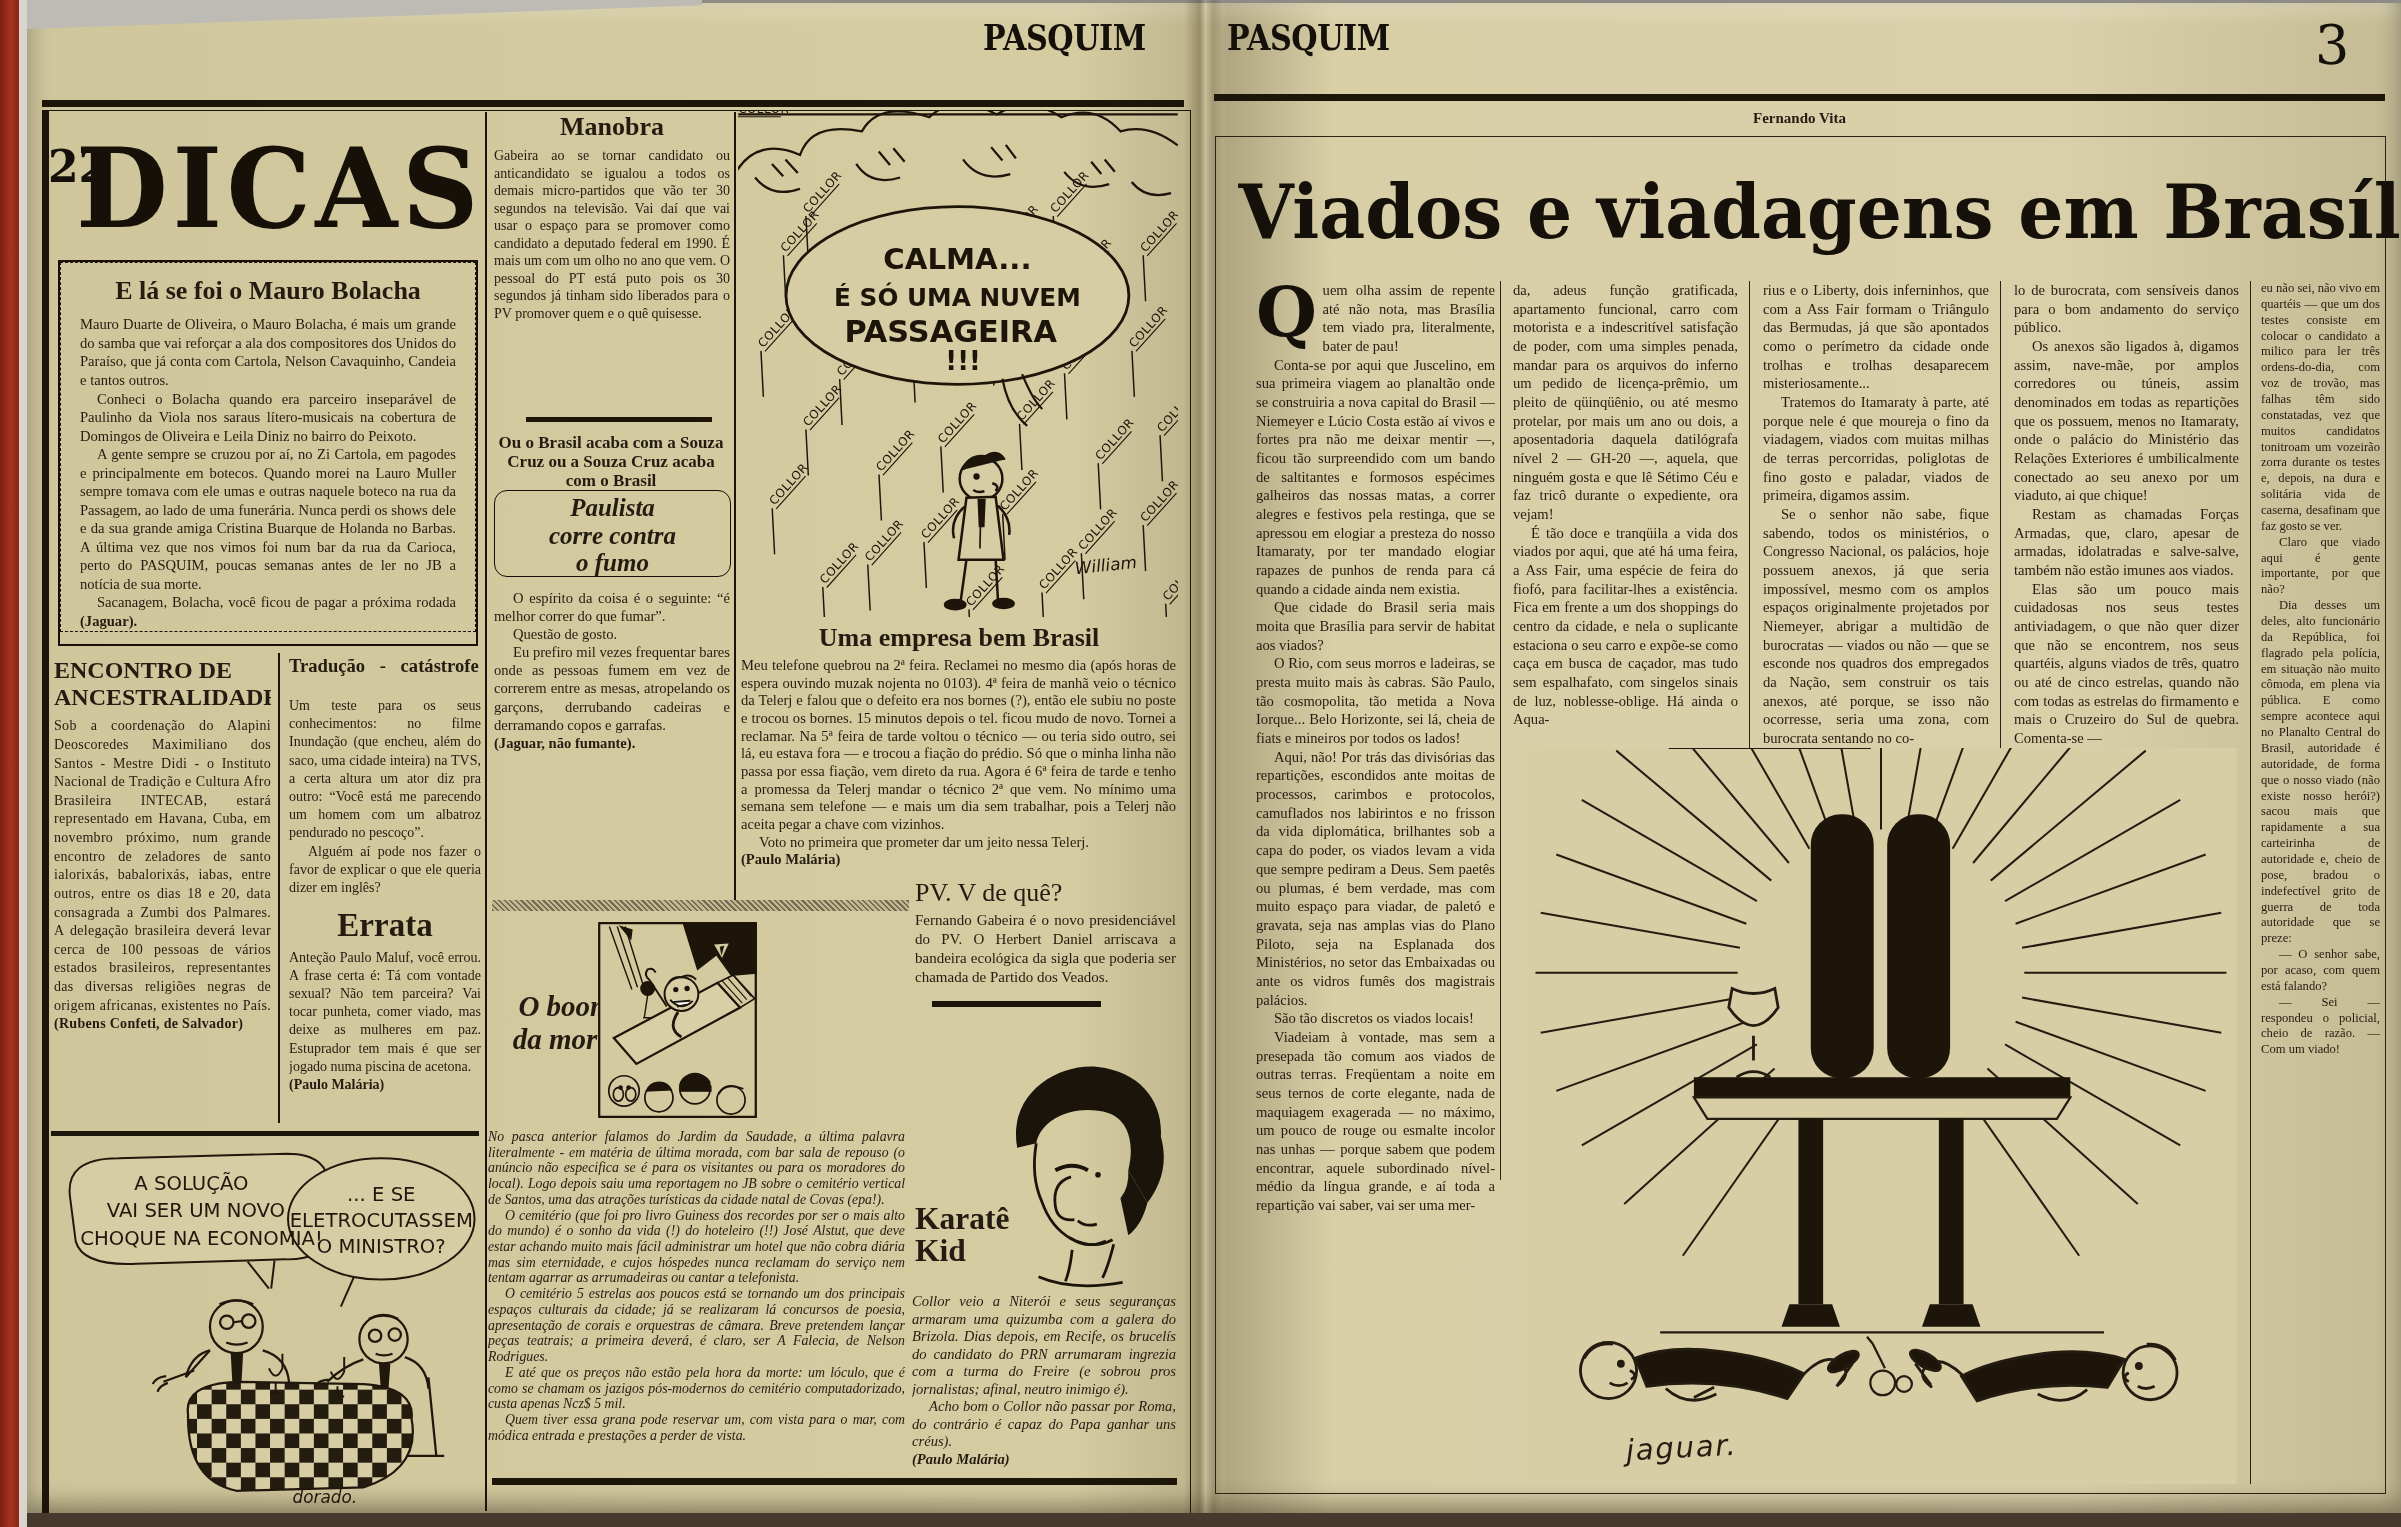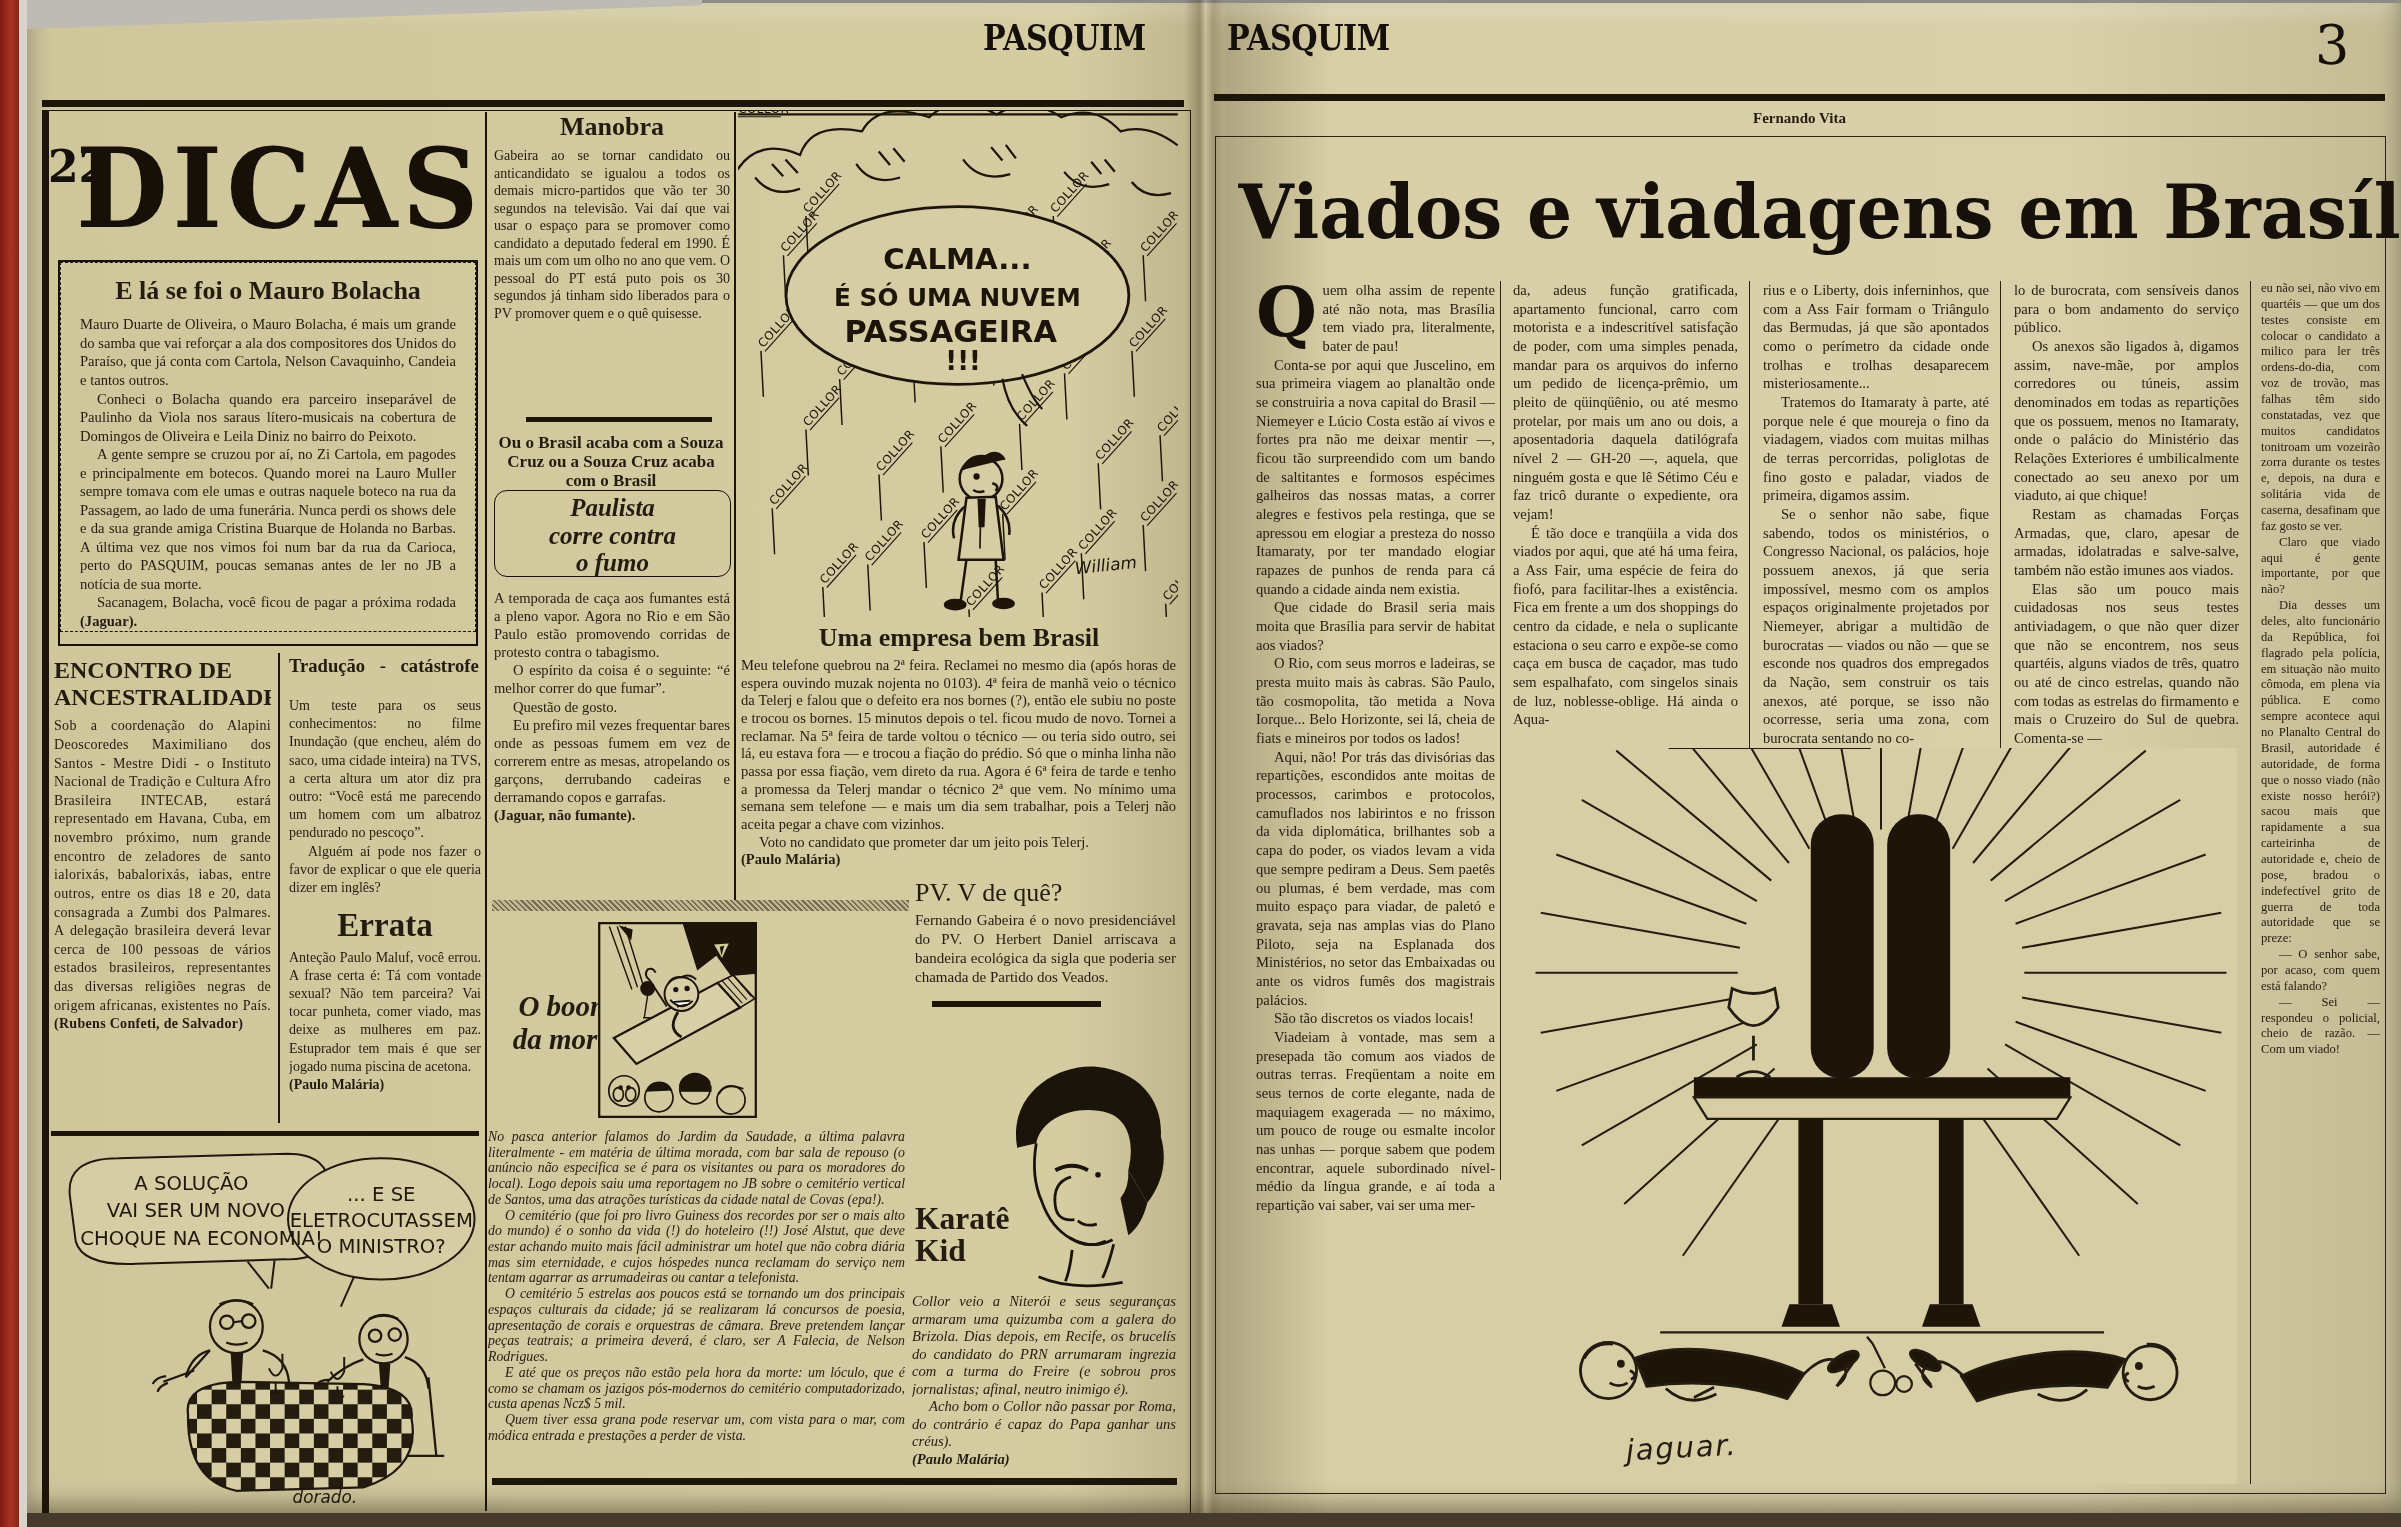--- a/index.html
+++ b/index.html
@@ -201,21 +201,20 @@
   <div class="abs rule" style="left:526px;top:417px;width:186px;height:4.5px;"></div>
 
   <div class="abs souza" style="left:492px;top:433px;width:238px;">Ou o Brasil acaba com a Souza Cruz ou a Souza Cruz acaba com o Brasil</div>
 
   <div class="abs paulista-box" style="left:494px;top:490px;width:235px;height:85px;">
     <div class="paulista-title">Paulista</div>
     <div class="paulista-title" style="padding-top:0;">corre contra</div>
     <div class="paulista-title" style="padding-top:0;">o fumo</div>
   </div>
   <div class="abs body-t" style="left:494px;top:589px;width:236px;font-size:14.6px;line-height:1.24;">
-    <p class="ni">A temporada de caça aos fumantes está a pleno vapor. Agora no Rio e em São Paulo estão promovendo corridas de protesto contra o tabagismo.</p>
     <p>O espírito da coisa é o seguinte: “é melhor correr do que fumar”.</p>
     <p>Questão de gosto.</p>
     <p>Eu prefiro mil vezes frequentar bares onde as pessoas fumem em vez de correrem entre as mesas, atropelando os garçons, derrubando cadeiras e derramando copos e garrafas.</p>
     <p class="ni cap-credit">(Jaguar, não fumante).</p>
   </div>
 
   <div class="abs hatch-div" style="left:492px;top:900px;width:417px;height:10.7px;"></div>
 
   <div class="abs boom-title" style="left:495px;top:990px;width:141px;">
     <div>O boom</div>
@@ -349,21 +348,21 @@
       <path d="M406,800 L396,872 M458,800 L462,870"></path>
       <ellipse cx="386" cy="880" rx="18" ry="8" fill="#1d150a"></ellipse>
       <ellipse cx="472" cy="878" rx="18" ry="8" fill="#1d150a"></ellipse>
     </g>
     <text x="600" y="826" font-size="30" class="sig" fill="#1d150a" transform="rotate(-6 600 826)">William</text>
   </svg>
 
   <div class="abs empresa-title" style="left:742px;top:623px;width:434px;">Uma empresa bem Brasil</div>
   <div class="abs empresa-t" style="left:741px;top:657px;width:435px;height:242px;overflow:hidden;">
     <p class="ni">Meu telefone quebrou na 2ª feira. Reclamei no mesmo dia (após horas de espera ouvindo muzak nojenta no 0103). 4ª feira de manhã veio o técnico da Telerj e falou que o defeito era nos bornes (?), então ele subiu no poste e trocou os bornes. 15 minutos depois o tel. ficou mudo de novo. Tornei a reclamar. Na 5ª feira de tarde voltou o técnico — ou teria sido outro, sei lá, eu estava fora — e trocou a fiação do prédio. Só que o minha linha não passa por essa fiação, vem direto da rua. Agora é 6ª feira de tarde e tenho a promessa da Telerj mandar o técnico 2ª que vem. No mínimo uma semana sem telefone — e mais um dia sem trabalhar, pois a Telerj não aceita pegar a chave com vizinhos.</p>
-    <p>Voto no candidato que prometer dar um jeito pois Telerj.</p>
+    <p>Voto no primeira que prometer dar um jeito nessa Telerj.</p>
     <p class="ni bold">(Paulo Malária)</p>
   </div>
 
   <div class="abs" style="left:915px;top:878px;width:261px;">
     <div class="pv-title">PV. V de quê?</div>
     <div class="pv-t" style="margin-top:3.4px;">Fernando Gabeira é o novo presidenciável do PV. O Herbert Daniel arriscava a bandeira ecológica da sigla que poderia ser chamada de Partido dos Veados.</div>
     <div class="rule" style="width:169px;height:5.6px;margin:14.6px 0 0 17px;"></div>
   </div>
 
   <svg class="abs" style="left:988px;top:1052px;" width="188" height="242" viewBox="0 0 335 430">

